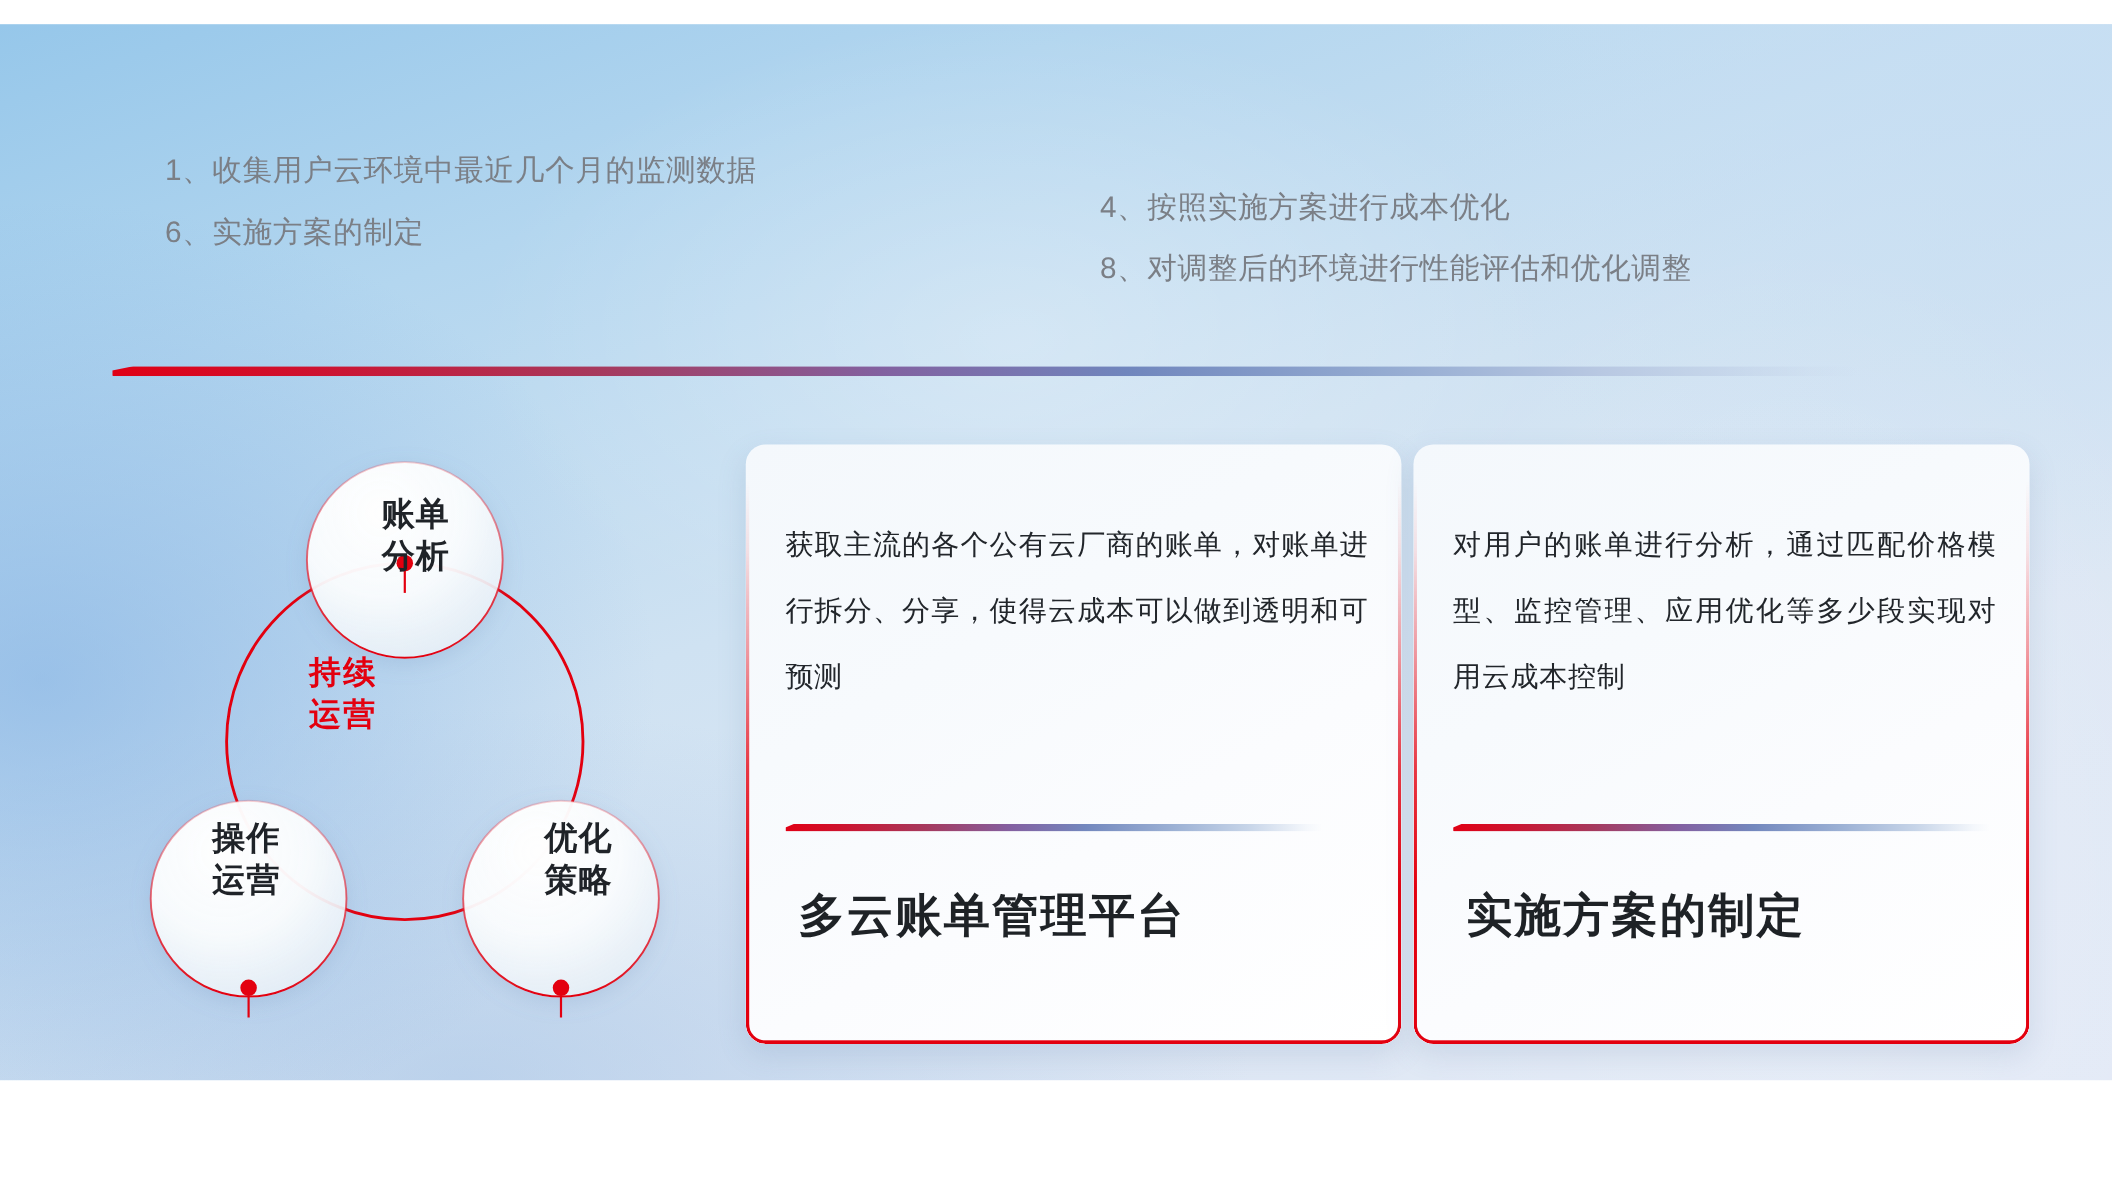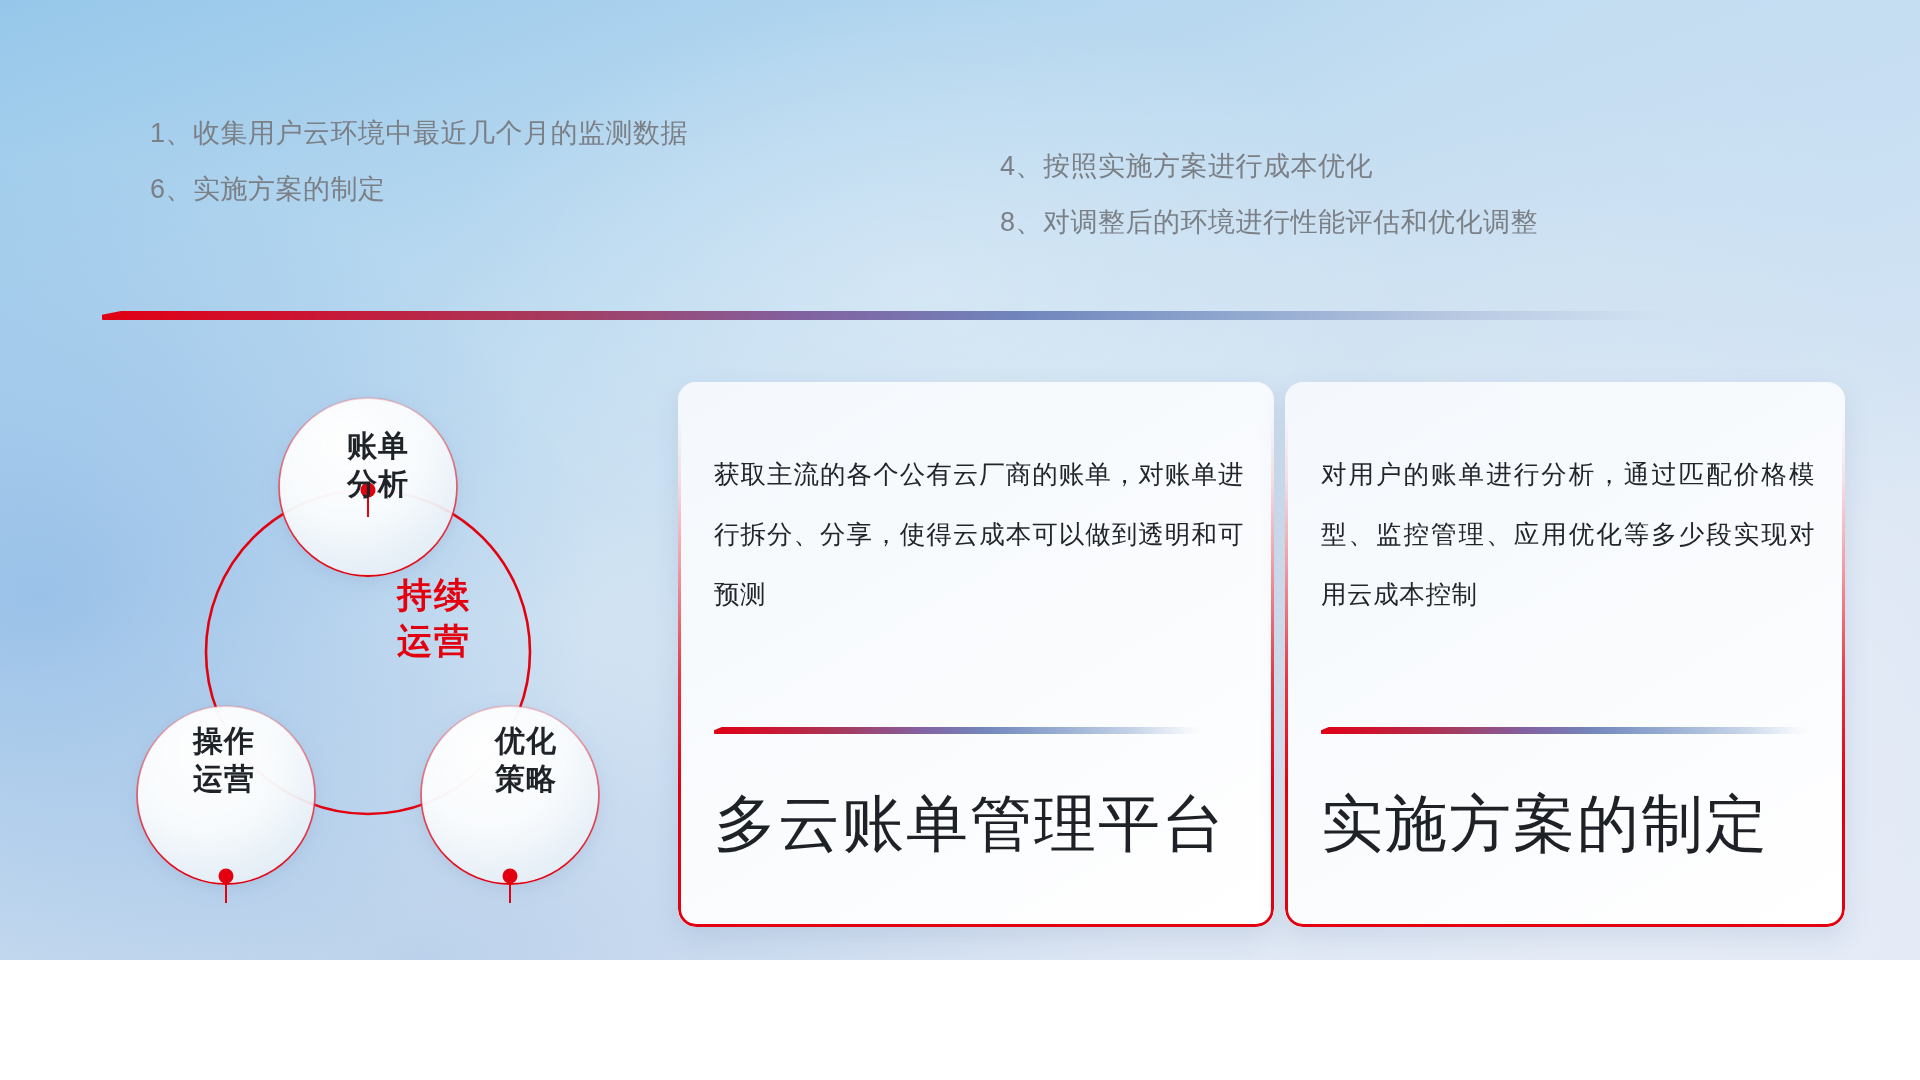--- a/index.html
+++ b/index.html
@@ -15,20 +15,21 @@
   #slide {
     position: relative;
     width: 1920px;
     height: 960px;
     overflow: hidden;
     background:
       radial-gradient(ellipse 900px 700px at 2% 62%, rgba(120,170,225,0.55) 0%, rgba(120,170,225,0.0) 62%),
       radial-gradient(ellipse 1100px 520px at 22% 100%, rgba(150,185,225,0.45) 0%, rgba(150,185,225,0) 65%),
       radial-gradient(ellipse 1000px 800px at 98% 5%, rgba(198,222,243,0.85) 0%, rgba(198,222,243,0) 60%),
       linear-gradient(160deg, #96c7ea 0%, #b3d6ef 22%, #cfe2f2 48%, #dde7f4 72%, #e2e9f6 100%);
+    margin-top: 22px;
   }
 
   
   #slide::before {
     content: "";
     position: absolute;
     inset: 0;
     background:
       radial-gradient(ellipse 700px 420px at 48% 30%, rgba(255,255,255,0.28), rgba(255,255,255,0) 70%),
       radial-gradient(ellipse 620px 900px at 85% 85%, rgba(255,255,255,0.22), rgba(255,255,255,0) 70%);
@@ -93,24 +94,24 @@
   }
   #lbl-bill   { left: 192px; top: 75px;  width: 180px; }
   #lbl-ops    { left: 38px;  top: 370px; width: 180px; }
   #lbl-policy { left: 340px; top: 370px; width: 180px; }
 
   #lbl-center {
     position: absolute;
     left: 185px;
     top: 220px;
     width: 190px;
-    text-align: right;
+    text-align: left;
     color: #e3000f;
     font-weight: bold;
-    font-size: 35px;
+    font-size: 29px;
     line-height: 1.3;
     letter-spacing: 2px;
     white-space: nowrap;
   }
 
   
   .card {
     position: absolute;
     top: 382px;
     width: 560px;
@@ -170,26 +171,26 @@
         #9bb0d4 72%,
         #c6d4e8 86%,
         rgba(220,230,243,0.25) 97%,
         rgba(220,230,243,0) 100%);
     clip-path: polygon(0 46%, 1.6% 0, 100% 0, 100% 100%, 0 100%);
     border-radius: 1px;
   }
 
   .card-title {
     position: absolute;
-    left: 36px;
+    left: 48px;
     right: 30px;
     top: 400px;
     color: #1e2226;
-    font-weight: normal;
-    font-size: 62px;
+    font-weight: bold;
+    font-size: 42px;
     letter-spacing: 2px;
     white-space: nowrap;
   }
 </style>
 </head>
 <body>
 
 <div id="slide">
 
   <div class="bullets" id="bullets-left">

